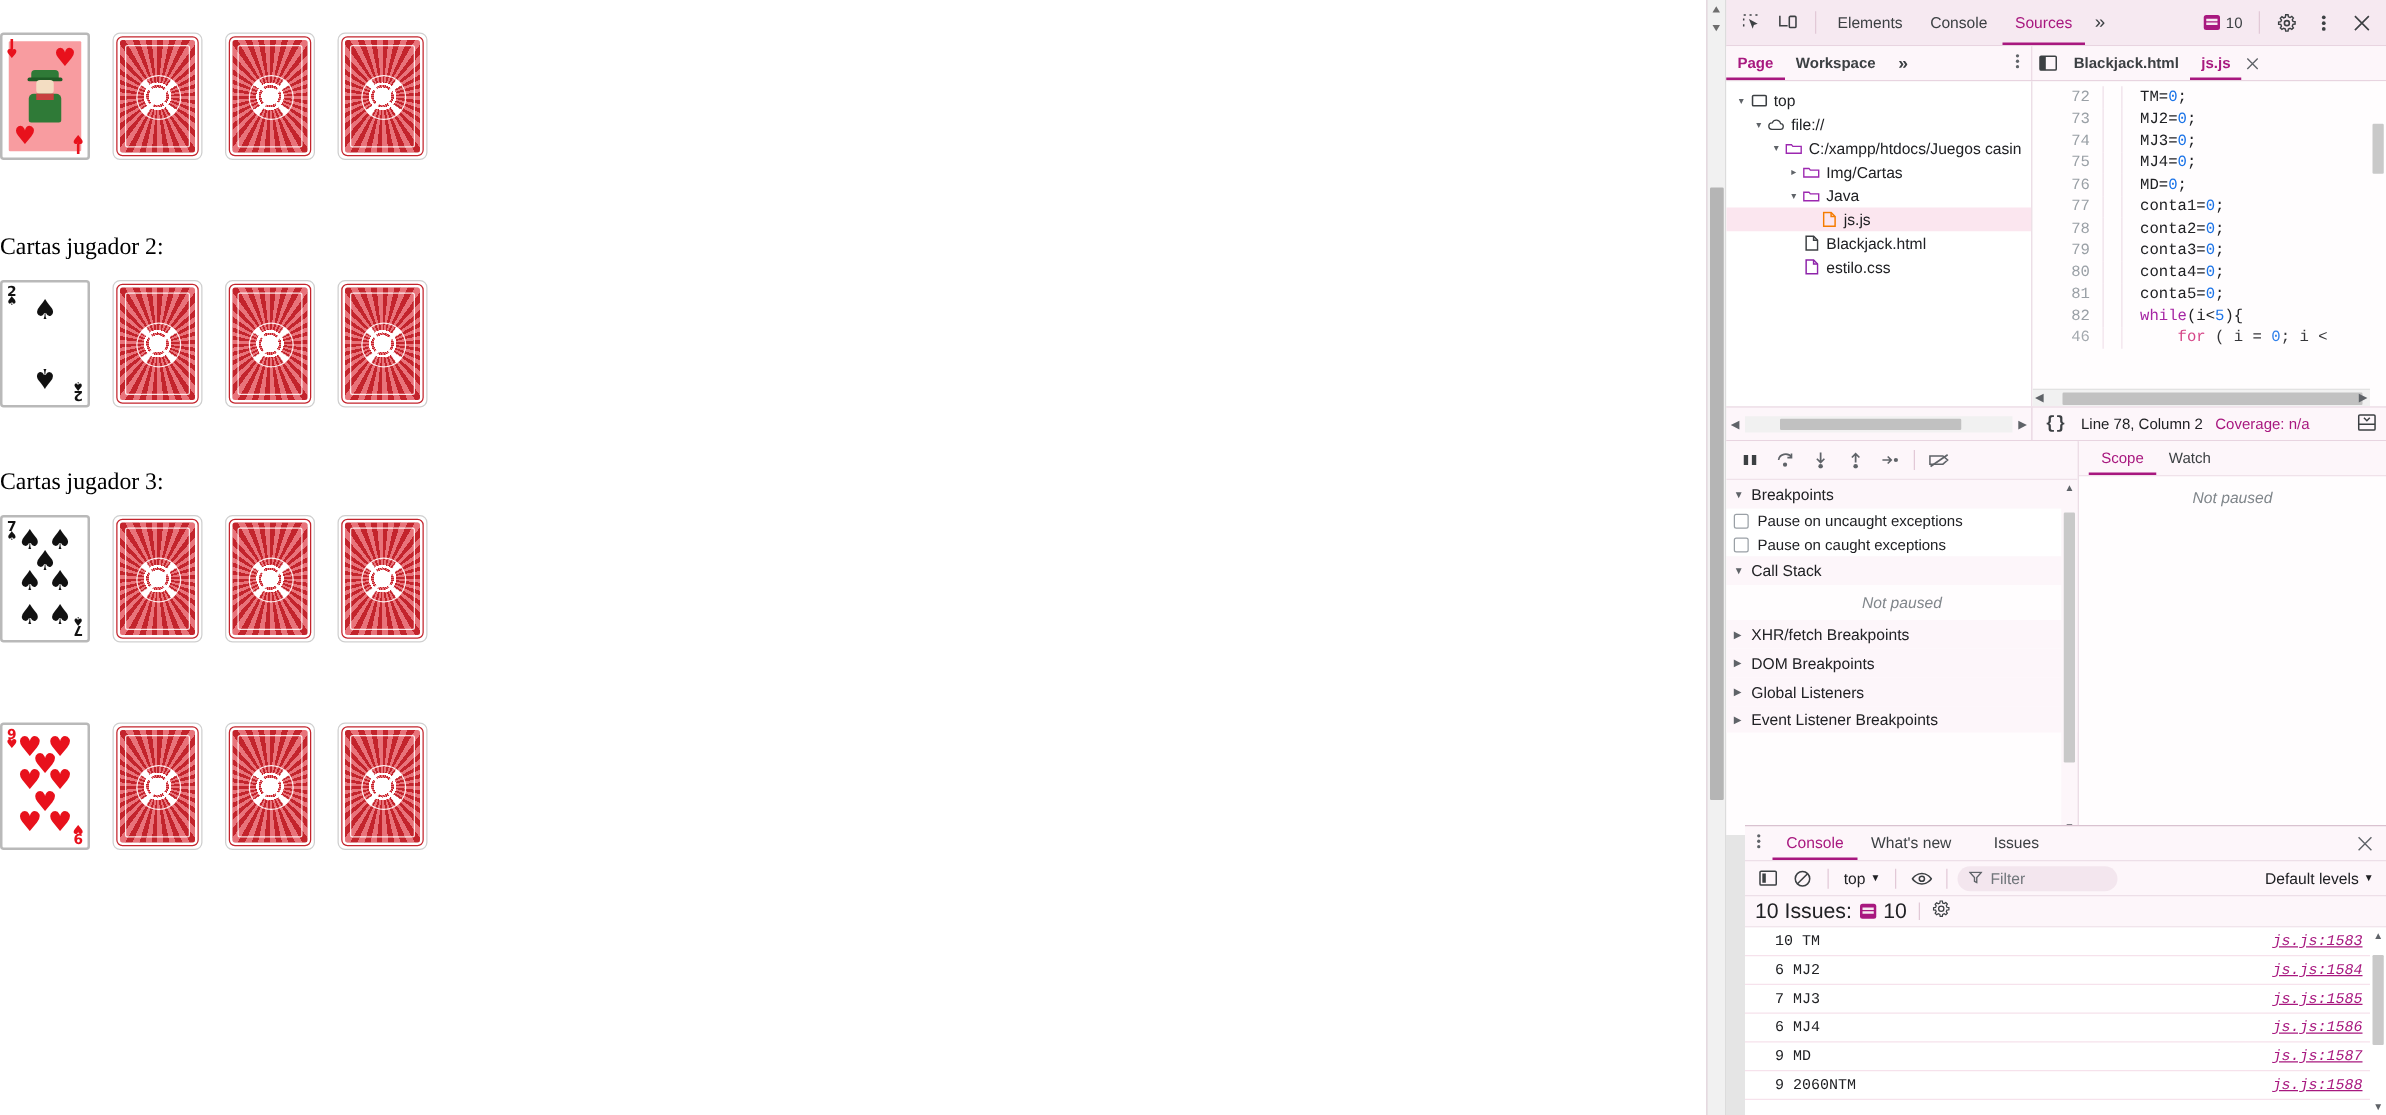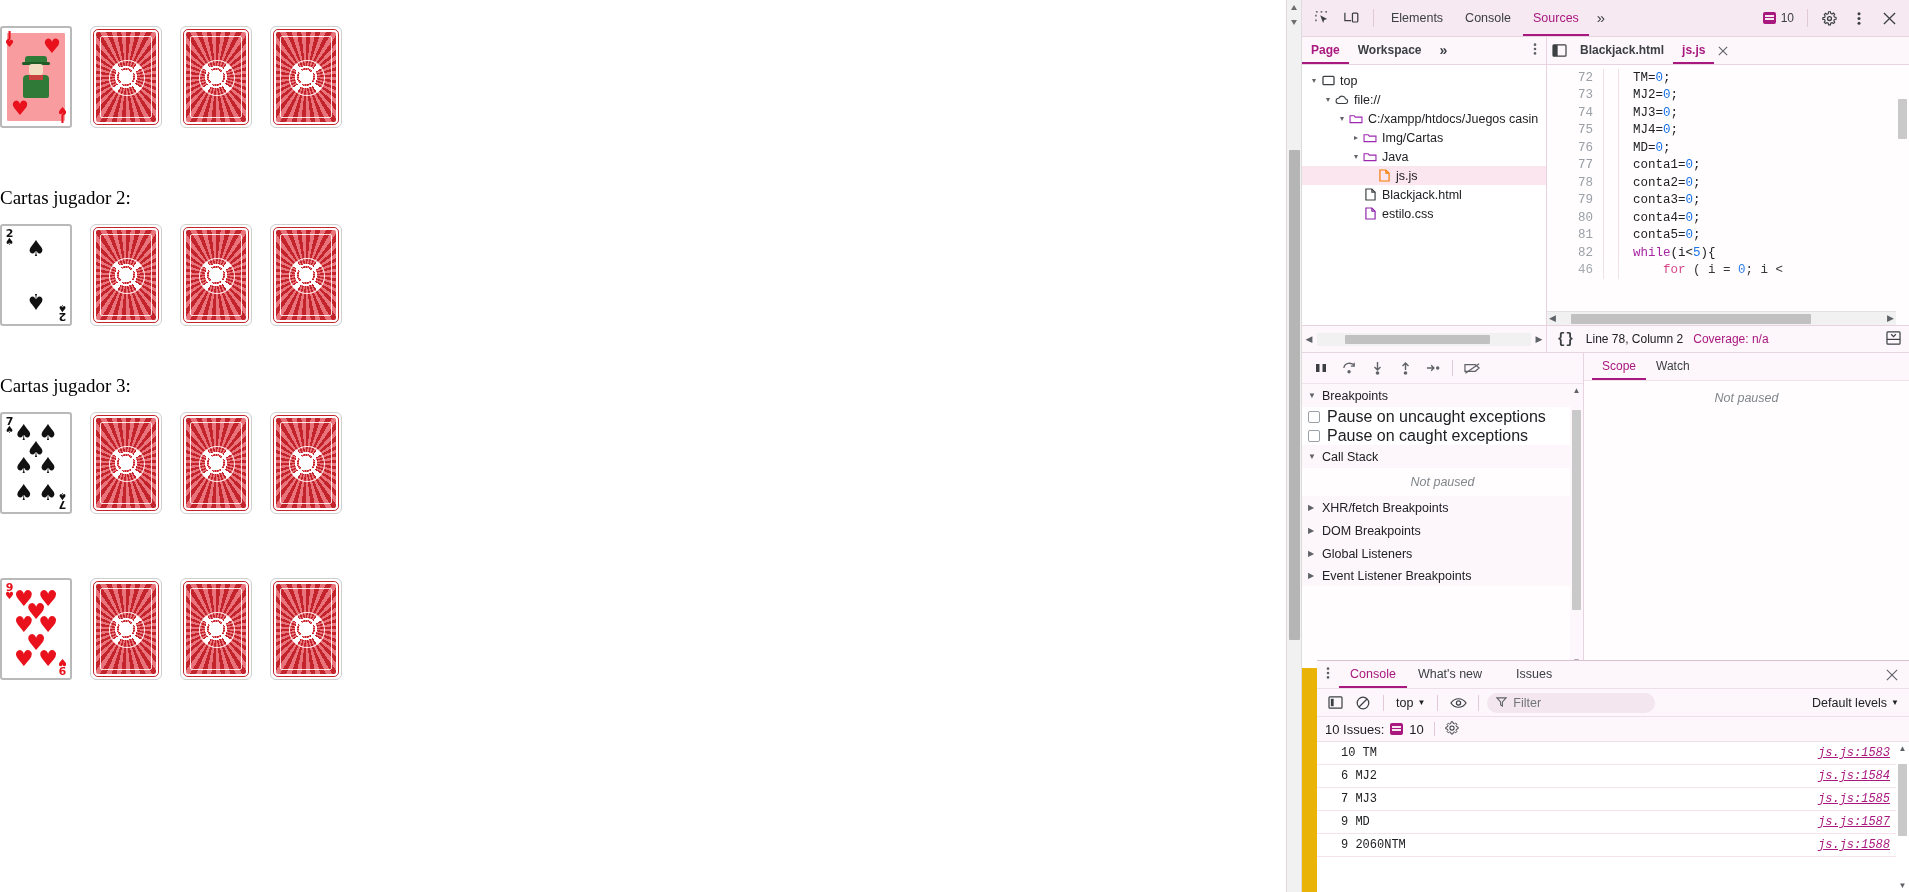--- a/index.html
+++ b/index.html
@@ -94,22 +94,22 @@
     content:""; position:absolute; left:50%; top:50%;
     width:34px; height:34px; margin:-17px 0 0 -17px; border-radius:50%;
     background:
       radial-gradient(circle, rgba(255,255,255,.95) 0 3px, transparent 3px),
       conic-gradient(from 45deg, #fff 0 10deg, transparent 10deg 80deg, #fff 80deg 100deg, transparent 100deg 170deg, #fff 170deg 190deg, transparent 190deg 260deg, #fff 260deg 280deg, transparent 280deg 350deg, #fff 350deg 360deg);
     border:1px solid rgba(255,255,255,.9);
   }
 
   
   #devtools {
-    position:absolute; right:0; top:0; width:623px; height:892px;
-    background:#eab308; font-family:"Liberation Sans", sans-serif;
+    position:absolute; right:0; top:0; width:544px; height:892px;
+    background:#e5e5e5; font-family:"Liberation Sans", sans-serif;
     font-size:12px; color:#202124; overflow:hidden;
     border-left:1px solid #e3d3dd;
   }
   .pagescroll {
     position:absolute; left:0; top:0; width:15px; height:892px;
     background:#f1f1f1; border-right:1px solid #dcdcdc;
   }
   .pagescroll .arrow { width:15px; height:15px; position:relative; }
   .pagescroll .arrow:before {
     content:""; position:absolute; left:4px; width:0; height:0;
@@ -181,21 +181,21 @@
   .braces { font-family:"Liberation Mono", monospace; font-weight:bold; font-size:14px; color:#3c4043; padding:0 2px; }
 
   
   .dbg-wrap { display:flex; height:315px; }
   .dbg-left { width:282px; border-right:1px solid #e8d4e0; background:#fffdfe; position:relative; overflow:hidden; }
   .dbg-ctrl { height:31px; display:flex; align-items:center; gap:2px; padding:0 6px; background:#fdf6fa; border-bottom:1px solid #f0e2ea; }
   .dc-icon { width:26px; height:24px; display:flex; align-items:center; justify-content:center; color:#5f6368; cursor:pointer; }
   .dc-sep { width:1px; height:16px; background:#e2c9d7; margin:0 4px; }
   .sect-hdr { display:flex; align-items:center; height:23px; padding:0 6px; font-size:12.5px; background:#fdf6fa; cursor:pointer; color:#202124; }
   .sect-hdr .tri { width:14px; font-size:8px; color:#5f6368; }
-  .cbrow { display:flex; align-items:center; height:19px; padding:0 6px 0 6px; gap:7px; font-size:16px; background:#fff; cursor:pointer; }
+  .cbrow { display:flex; align-items:center; height:19px; padding:0 6px 0 6px; gap:7px; font-size:12px; background:#fff; cursor:pointer; }
   .cbox { width:12px; height:12px; border:1px solid #9aa0a6; border-radius:2px; background:#fff; flex:0 0 12px; }
   .notpaused { text-align:center; font-style:italic; color:#80868b; font-size:12.5px; padding:7px 0; background:#fffdfe; }
   .dbg-vscroll { position:absolute; right:0; top:31px; bottom:0; width:13px; background:#fdf6fa; }
   .dbg-vscroll .vthumb { position:absolute; right:2px; top:26px; width:9px; height:200px; background:#c9c9c9; border-radius:1px; }
 
   .dbg-right { flex:1; background:#fffdfe; }
   .scope-tabs { height:28px; display:flex; align-items:center; background:#fdf6fa; border-bottom:1px solid #f0e2ea; padding-left:8px; }
   .scope-tab { padding:0 10px; height:27px; line-height:27px; font-size:12px; color:#3c4043; cursor:pointer; }
   .scope-tab.active { color:#a8187f; border-bottom:2px solid #a8187f; }
   .scope-body { text-align:center; color:#80868b; font-style:italic; font-size:12.5px; padding-top:10px; }
@@ -204,21 +204,21 @@
   .drawer { position:absolute; left:15px; right:0; bottom:0; height:232px; background:#fdf6fa; border-top:1px solid #d9c2d0; }
   .drawer-tabs { height:28px; display:flex; align-items:center; border-bottom:1px solid #eddfe8; }
   .drawer-tab { padding:0 11px; height:27px; line-height:27px; font-size:12.5px; color:#3c4043; cursor:pointer; }
   .drawer-tab.active { color:#a8187f; border-bottom:2px solid #a8187f; }
   .console-bar { height:28px; display:flex; align-items:center; gap:4px; padding:0 6px; border-bottom:1px solid #eddfe8; }
   .cb-ico { width:24px; height:22px; display:flex; align-items:center; justify-content:center; color:#5f6368; cursor:pointer; }
   .cb-sep { width:1px; height:16px; background:#e2c9d7; margin:0 4px; }
   .ctx-sel { display:flex; align-items:center; gap:4px; font-size:12.5px; cursor:pointer; padding:0 4px; color:#202124; }
   .filter-box { flex:1; height:20px; background:#f3e6ee; border-radius:10px; display:flex; align-items:center; gap:6px; padding:0 9px; color:#70757a; font-size:12.5px; max-width:300px; }
   .lvl-sel { display:flex; align-items:center; gap:4px; font-size:12.5px; cursor:pointer; color:#202124; padding-right:4px; }
-  .issues-bar { height:25px; display:flex; align-items:center; gap:6px; padding:0 8px; font-size:13px; border-bottom:1px solid #eddfe8; color:#202124; }
+  .issues-bar { height:25px; display:flex; align-items:center; gap:6px; padding:0 8px; font-size:17px; border-bottom:1px solid #eddfe8; color:#202124; }
   .console-list { position:absolute; left:0; right:13px; top:81px; bottom:0; overflow:hidden; background:#fff; }
   .cmsg { display:flex; align-items:center; justify-content:space-between; height:23px; border-bottom:1px solid #f6e2ec; padding:0 6px 0 24px; font-family:"Liberation Mono", monospace; font-size:12px; color:#202124; }
   .cmsg .src { color:#a8187f; text-decoration:underline; cursor:pointer;font-style:italic; }
   .drawer-vscroll { position:absolute; right:0; top:81px; bottom:0; width:13px; background:#fff; }
   .drawer-vscroll .vthumb { position:absolute; right:2px; top:22px; width:9px; height:72px; background:#c9c9c9; border-radius:1px; }
   .dv-arrow { width:13px; height:13px; display:flex; align-items:center; justify-content:center; color:#5f6368; font-size:8px; }
   .dv-arrow.bot { position:absolute; bottom:0; }
   .drawer-close { position:absolute; right:8px; top:5px; width:18px; height:18px; display:flex; align-items:center; justify-content:center; color:#5f6368; cursor:pointer; }
   .hidden-sect { height:21px; display:flex; align-items:center; padding:0 6px; font-size:12.5px; overflow:hidden; }
 </style>
@@ -808,20 +808,24 @@
         </div>
         <div class="cmsg">
           <span>6  MJ2</span>
           <span class="src">js.js:1584</span>
         </div>
         <div class="cmsg">
           <span>7  MJ3</span>
           <span class="src">js.js:1585</span>
         </div>
         <div class="cmsg">
+          <span>6  MJ4</span>
+          <span class="src">js.js:1586</span>
+        </div>
+        <div class="cmsg">
           <span>9  MD</span>
           <span class="src">js.js:1587</span>
         </div>
         <div class="cmsg">
           <span>9  2060NTM</span>
           <span class="src">js.js:1588</span>
         </div>
       </div>
 
       <div class="drawer-vscroll">

